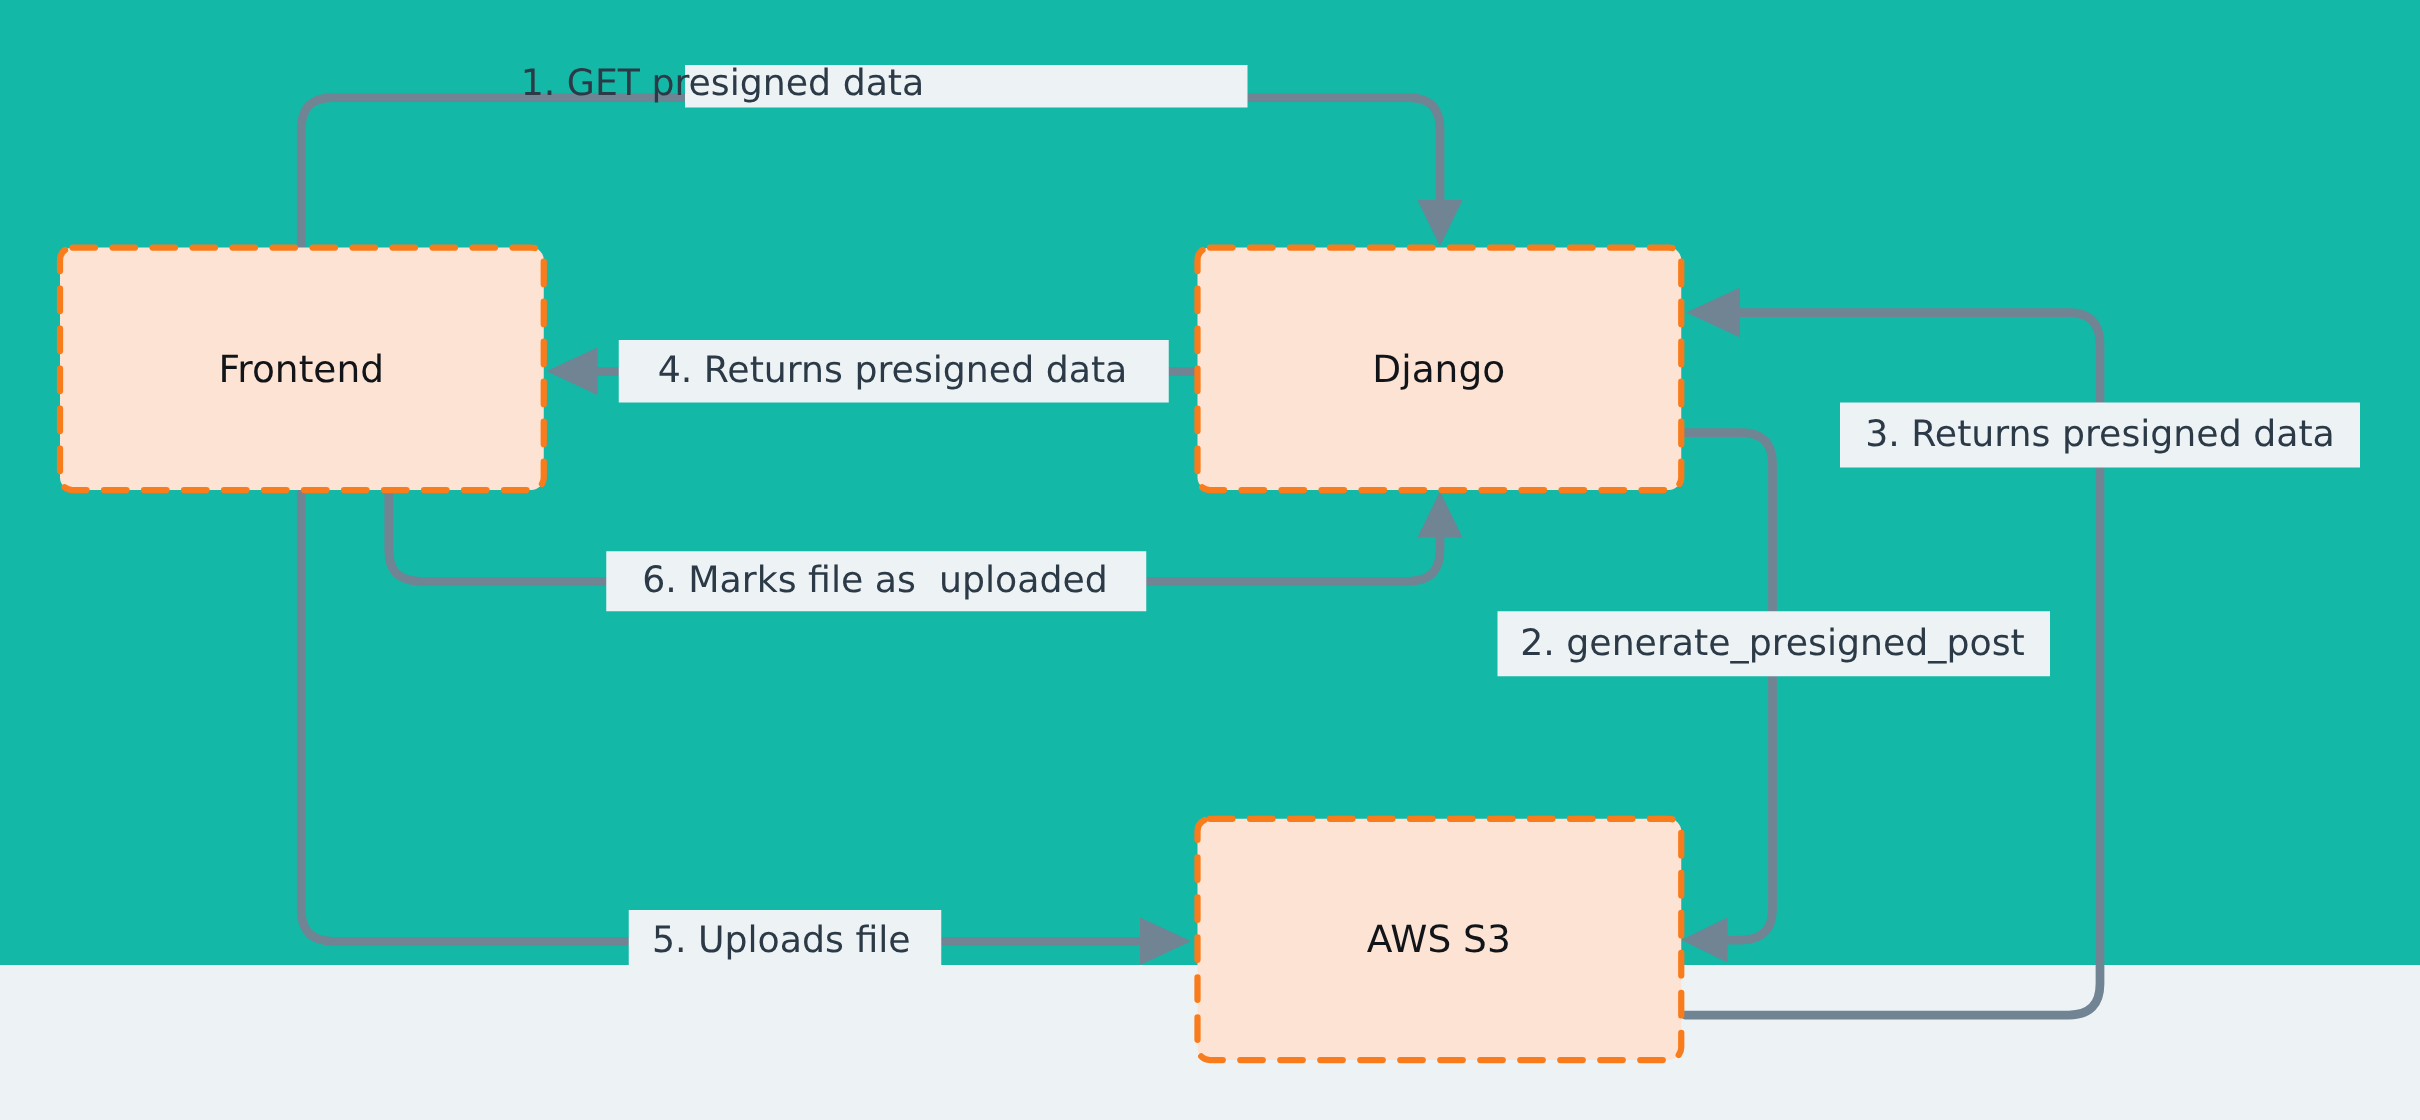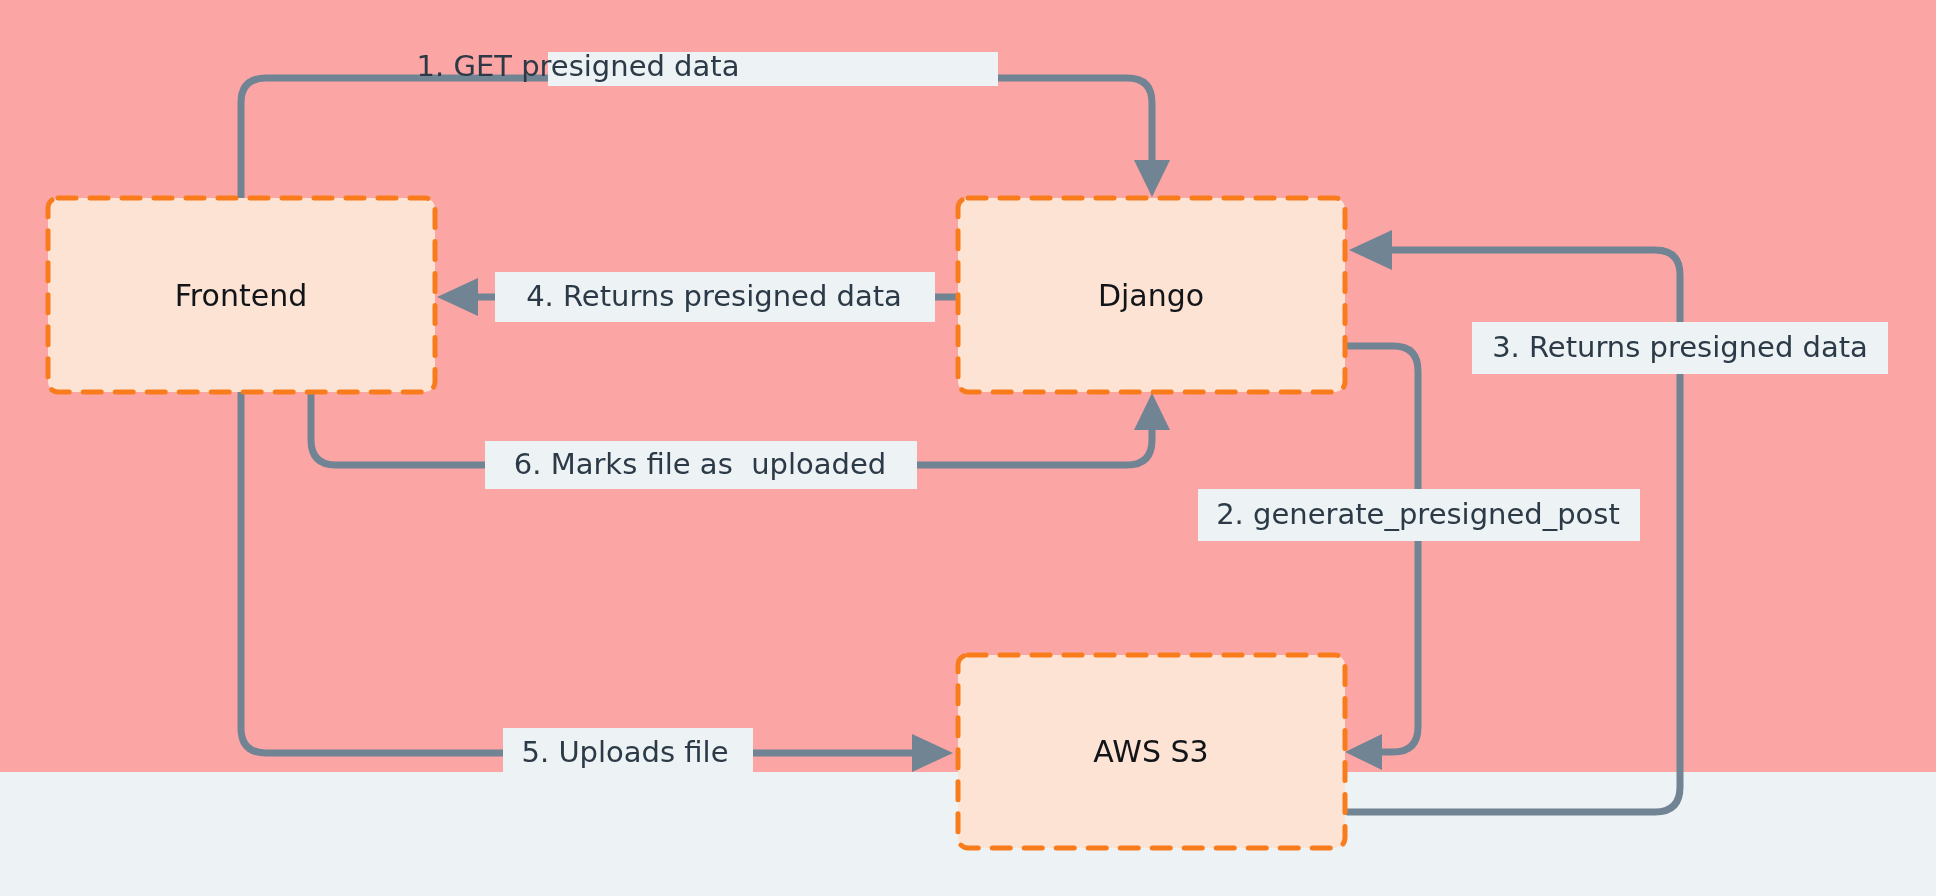--- a/index.html
+++ b/index.html
@@ -11,21 +11,21 @@
   body {
     width: 1936px;
     height: 896px;
     overflow: hidden;
     font-family: "DejaVu Sans", "Liberation Sans", sans-serif;
   }
   #diagram-root {
     position: relative;
     width: 1936px;
     height: 772px;
-    background: #fca5a5;
+    background: #14b8a6;
   }
   svg.canvas {
     position: absolute;
     top: 0;
     left: 0;
     width: 1936px;
     height: 896px;
     display: block;
   }
   .node-rect {

